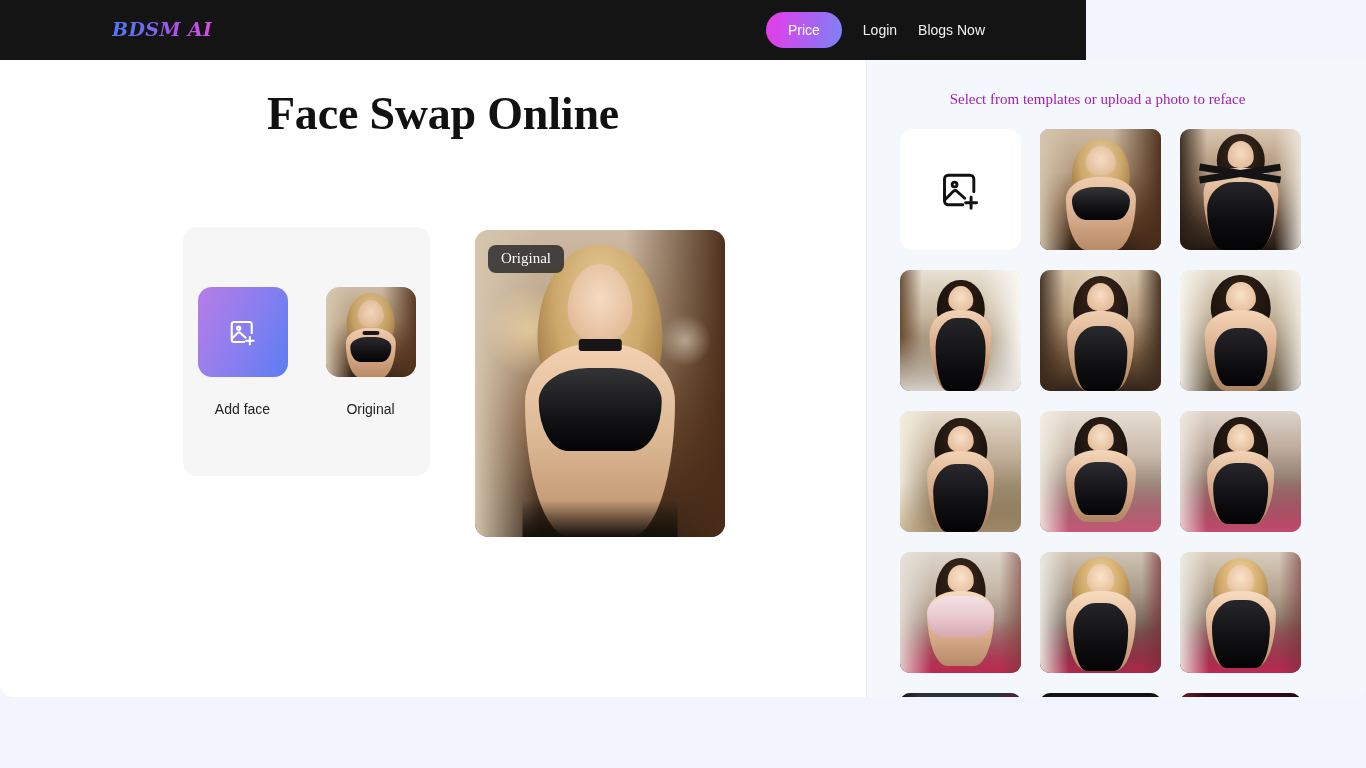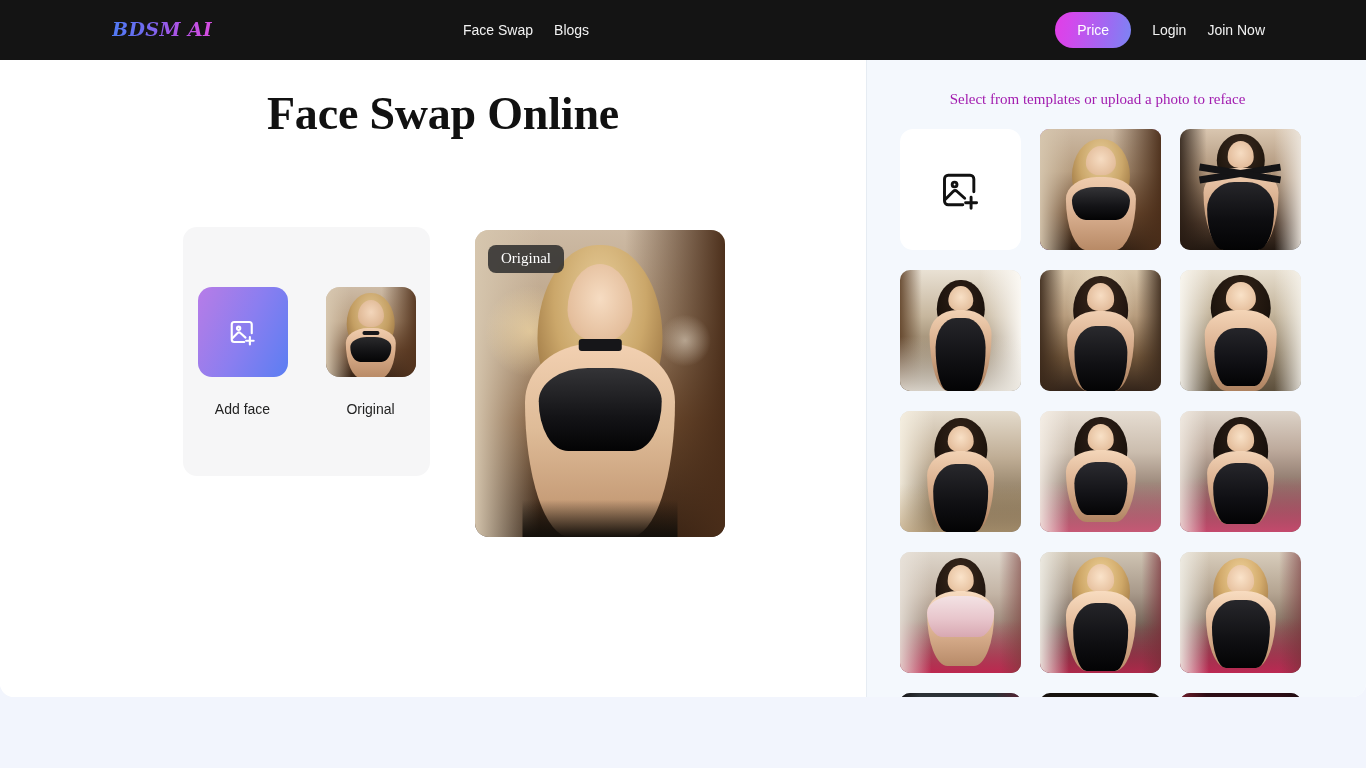--- a/index.html
+++ b/index.html
@@ -14,21 +14,21 @@
     font-family: "Liberation Sans", sans-serif;
     background: #f2f5fd;
     color: #1a1a1a;
     -webkit-font-smoothing: antialiased;
   }
 
   
   .header {
     position: absolute;
     top: 0; left: 0;
-    width: 1366px;
+    width: 1086px;
     height: 60px;
     background: #141414;
     display: flex;
     align-items: center;
   }
 
   .logo {
     position: absolute;
     left: 112px;
     top: 18px;
@@ -329,29 +329,25 @@
     height: 71px;
     background: #f2f5fd;
   }
 </style>
 </head>
 <body>
 
 <div class="header">
   <div class="logo">BDSM AI</div>
 
-  <nav class="nav-center">
-    <a class="nav-link">Face Swap</a>
-    <a class="nav-link">Blogs</a>
-  </nav>
 
   <div class="nav-right">
     <button class="price-btn">Price</button>
     <a class="auth-link">Login</a>
-    <a class="auth-link">Join Now</a>
+    <a class="auth-link">Blogs Now</a>
   </div>
 </div>
 
 <div class="page-shell">
 
   <div class="main-col">
 
     <h1 class="page-title">Face Swap Online</h1>
 
     <div class="upload-card">

